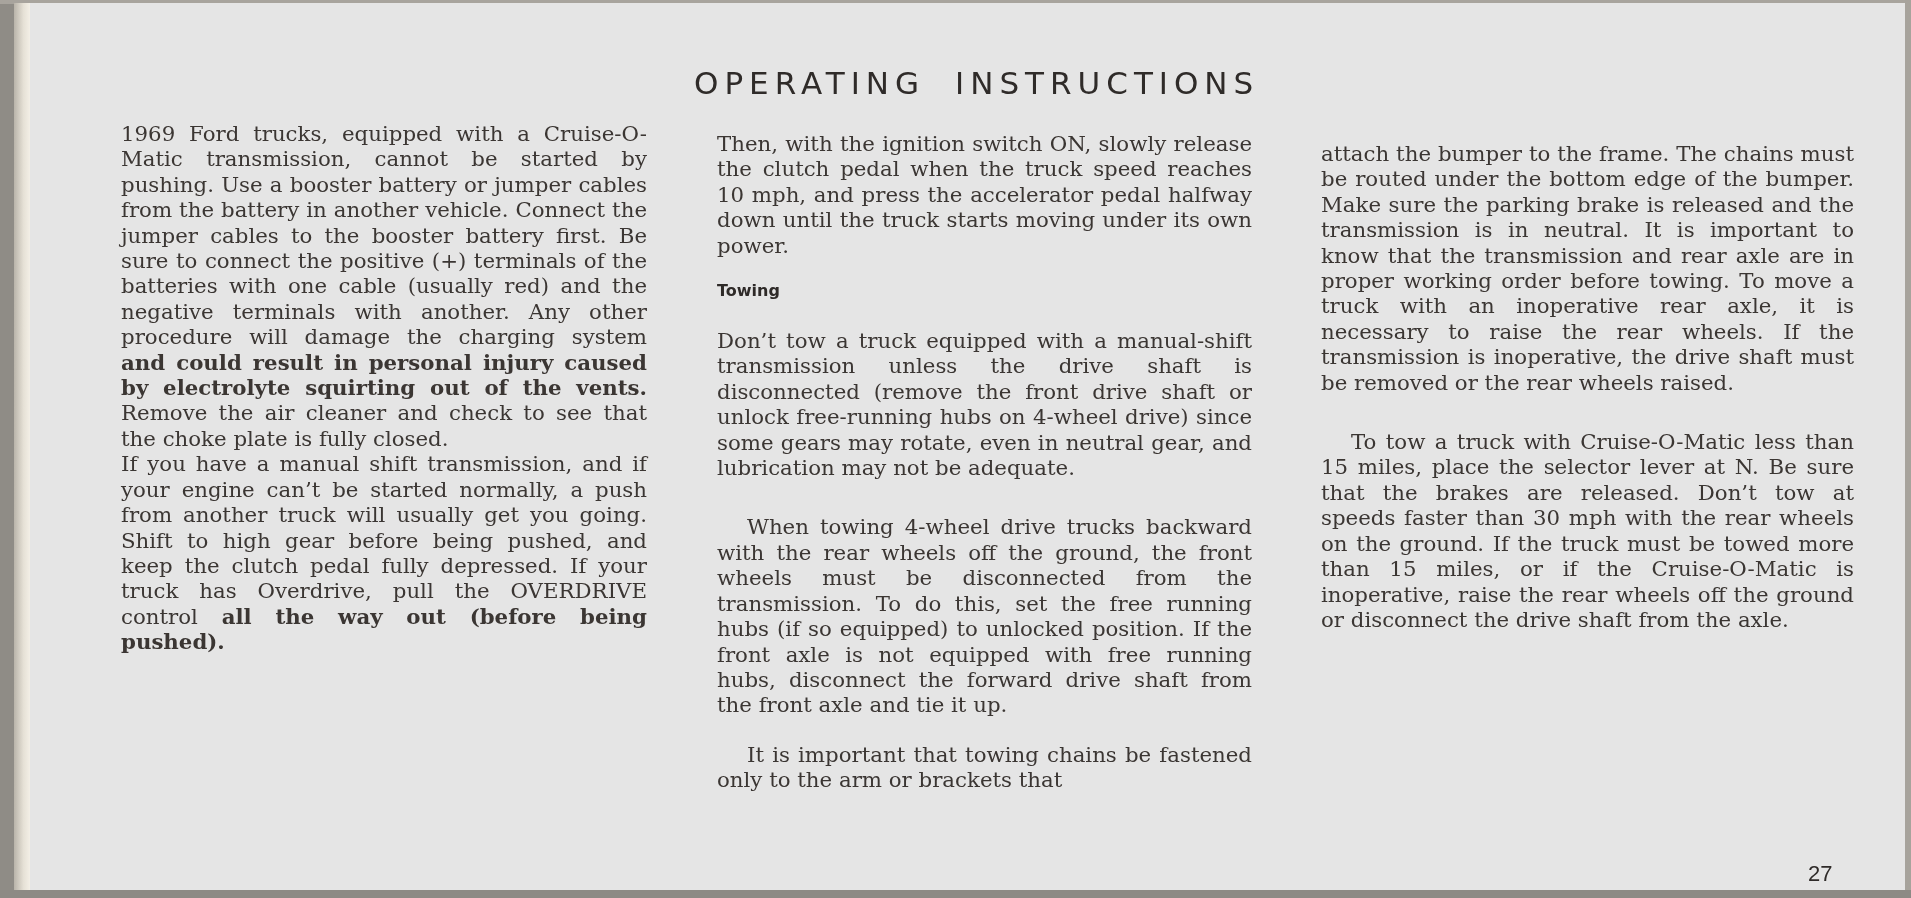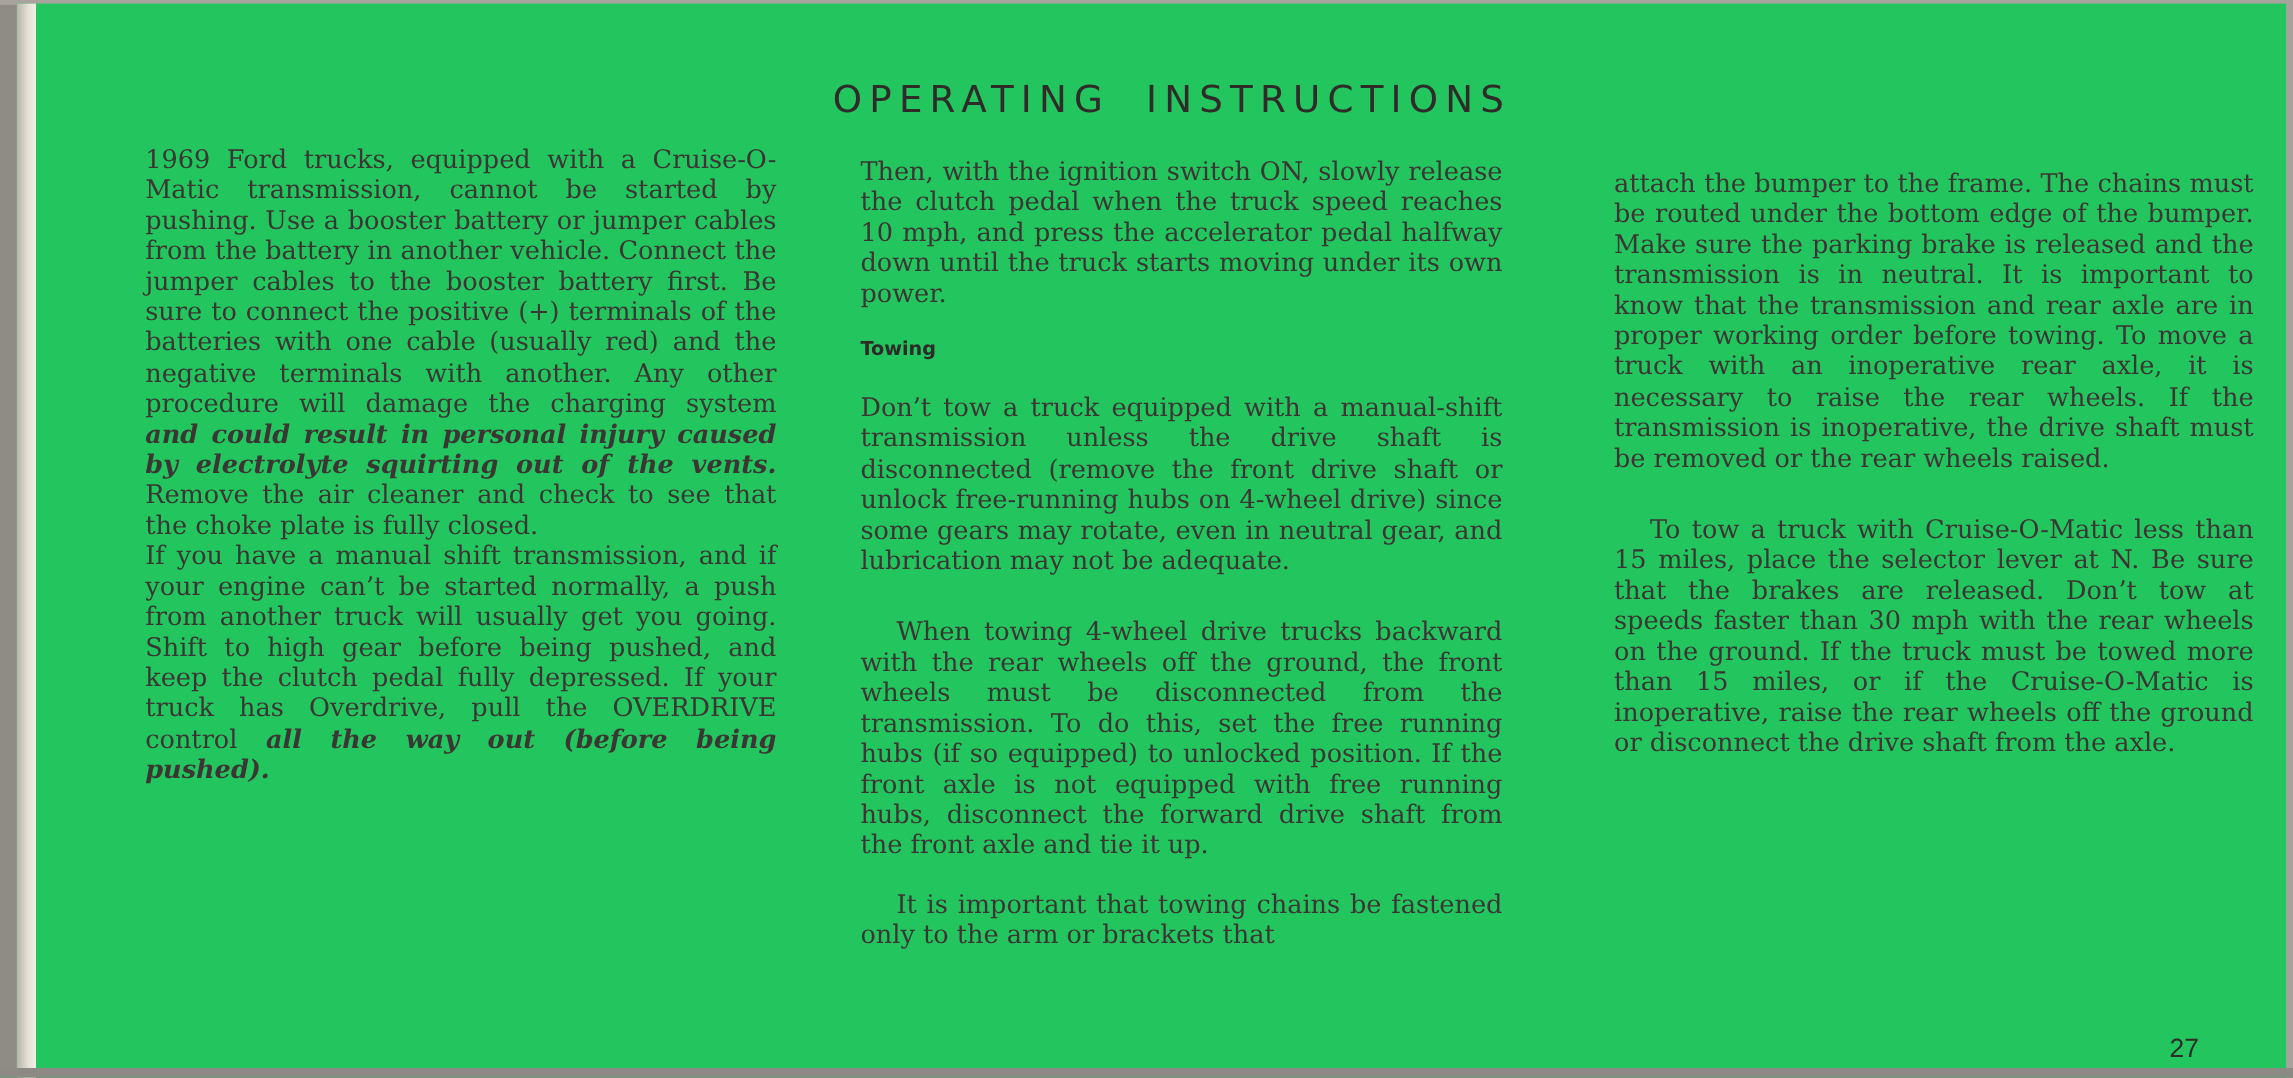--- a/index.html
+++ b/index.html
@@ -3,21 +3,21 @@
 <meta charset="utf-8">
 <style>
   html, body { margin: 0; padding: 0; }
   body {
     width: 1911px; height: 898px; overflow: hidden;
     background: #8f8c86;
     position: relative;
   }
   .page {
     position: absolute; left: 14px; top: 3px; width: 1893px; height: 888px;
-    background: #22c55e;
+    background: #e5e5e5;
     color: #3a3532;
   }
   .binding {
     position: absolute; left: 0; top: 0; width: 16px; height: 898px;
     background: linear-gradient(to right, #b9b4aa, #e6e1d6 60%, #f3efe6);
   }
   .right-edge {
     position: absolute; right: 0; top: 0; width: 6px; height: 898px;
     background: #a7a39c;
   }
@@ -35,33 +35,33 @@
   .title .w2 { margin-left: 30px; }
   .col {
     position: absolute;
     font-family: "DejaVu Serif", serif;
     font-size: 21.3px; line-height: 25.4px;
     text-align: justify; color: #3b3633;
   }
   .col p { margin: 0; }
   .col1 { left: 107px; top: 118px; width: 526px; }
   .col2 { left: 703px; top: 128px; width: 535px; }
-  .col3 { left: 1307px; top: 138px; width: 533px; margin-left: 24px; }
+  .col3 { left: 1307px; top: 138px; width: 533px; }
   .h1 {
     font-family: "DejaVu Sans", sans-serif; font-weight: bold; font-size: 22px;
     letter-spacing: 1px; margin: 0 0 24px 0; line-height: 30px; color: #2e2a28;
   }
   .h2 {
     font-family: "DejaVu Sans", sans-serif; font-weight: bold; font-size: 16px;
     margin: 18px 0 22px 0; line-height: 30px; color: #2e2a28;
   }
   .indent { text-indent: 30px; }
   .gap { margin-top: 24px !important; }
   .gap-l { margin-top: 34px !important; }
-  b { font-weight: bold; font-style: italic; }
+  b { font-weight: bold; }
   .pagenum {
     position: absolute; left: 1794px; top: 858px;
     font-family: Liberation Sans, sans-serif; font-size: 22px; color: #2f2b29;
   }
 </style>
 </head>
 <body>
 
 <div class="top-edge"></div>
 <div class="page">

